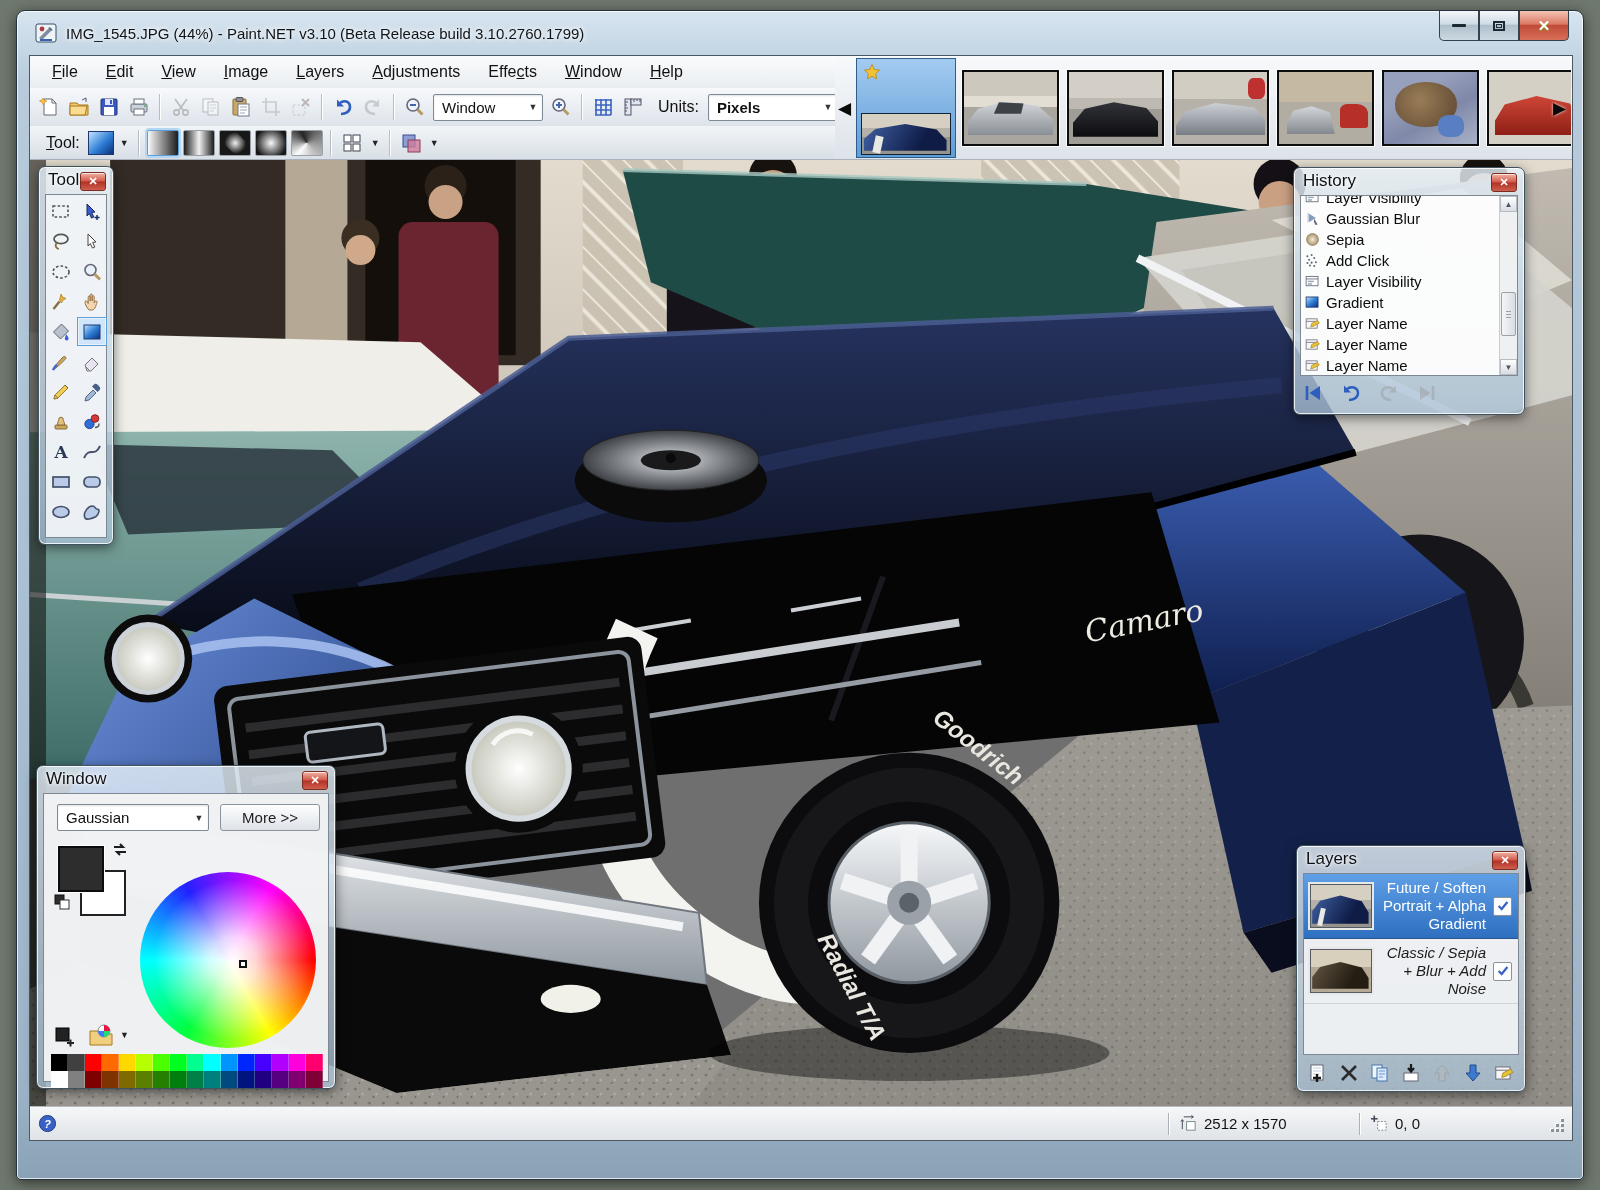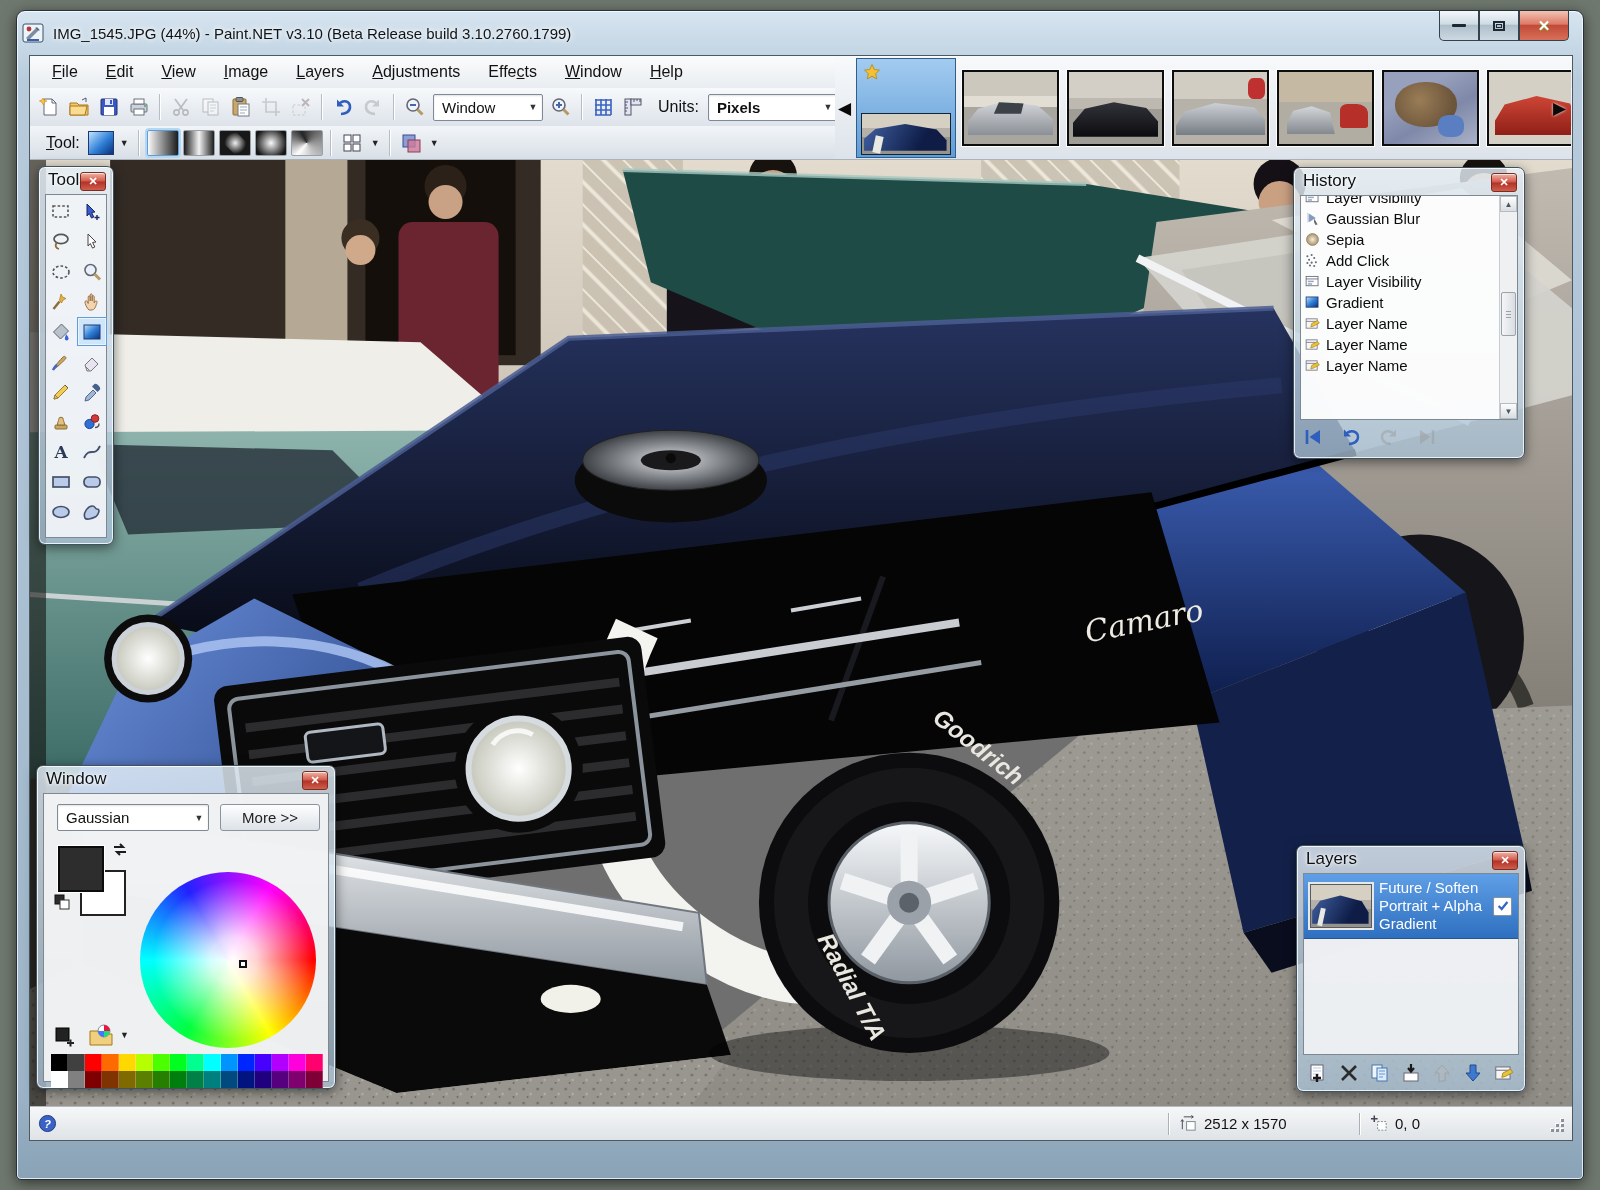--- a/index.html
+++ b/index.html
@@ -4,21 +4,21 @@
 <style>
   * { margin:0; padding:0; box-sizing:border-box; }
   html,body { width:1600px; height:1190px; overflow:hidden; }
   body { font-family:"Liberation Sans", sans-serif; background:#6f786e; position:relative; font-size:15px; }
 
   
   .window { position:absolute; left:16px; top:10px; width:1568px; height:1170px;
     border-radius:9px 9px 5px 5px;
     background:linear-gradient(180deg,#d7e5f0 0%,#b7cbdc 6%,#a9bfd2 50%,#9db4c8 92%,#8aa2b6 100%);
     border:1px solid #25323d; box-shadow:0 3px 14px rgba(0,0,0,.55), inset 0 0 0 1px rgba(255,255,255,.75); }
-  .titlebar { position:absolute; left:0; top:0; right:0; height:44px; display:flex; align-items:center; padding:0 4px; }
+  .titlebar { position:absolute; left:0; top:0; right:0; height:44px; display:flex; align-items:center; padding:0 17px; }
   .app-icon { width:24px; height:24px; margin-right:8px; }
   .title-text { color:#101418; text-shadow:0 0 8px #fff, 0 0 4px #fff; font-size:15px; }
   .caption-group { position:absolute; right:14px; top:0; display:flex; }
   .cap-btn { width:40px; height:30px; border:1px solid #35414c; border-top:none; display:flex; align-items:center; justify-content:center;
     background:linear-gradient(180deg,#f4f8fb 0%,#cfdbe4 45%,#aebfcc 50%,#cdd9e2 100%); color:#243; }
   .cap-btn:first-child { border-radius:0 0 0 5px; }
   .cap-btn.close { width:50px; border-radius:0 0 5px 0;
     background:linear-gradient(180deg,#f3c3b4 0%,#dd7a66 45%,#c14b38 50%,#d96f58 100%); color:#fff; }
   .glyph-min { width:14px; height:3px; background:#1d2830; border-radius:1px; }
   .glyph-restore { width:12px; height:10px; border:2px solid #1d2830; position:relative; background:transparent; }
@@ -117,21 +117,21 @@
   .panel-body { position:absolute; left:6px; right:6px; top:27px; bottom:6px; background:rgba(240,243,246,.94); border:1px solid #7d8893; }
 
   
   #tools-panel { left:38px; top:166px; width:76px; height:379px; }
   .tools-grid { display:grid; grid-template-columns:30px 30px; justify-content:center; gap:1px; padding-top:2px; }
   .tcell { width:30px; height:29px; display:flex; align-items:center; justify-content:center; border:1px solid transparent; }
   .tcell svg { width:22px; height:22px; }
   .tcell.sel { background:#cfe5fa; border:1px solid #5c9fd8; box-shadow:inset 0 0 0 1px #eaf4fd; }
 
   
-  #history-panel { left:1293px; top:167px; width:232px; height:292px; }
+  #history-panel { left:1293px; top:167px; width:232px; height:248px; }
   #history-panel .panel-body { bottom:38px; background:rgba(253,253,253,.96); overflow:hidden; }
   .hist-list { position:absolute; inset:0 18px 0 0; overflow:hidden; }
   .hist-row { height:21px; display:flex; align-items:center; gap:5px; padding-left:3px; white-space:nowrap; color:#0c0c0c; font-size:15px; }
   .hist-row:first-child { margin-top:-9px; }
   .hist-row svg { width:17px; height:17px; flex:0 0 auto; }
   .vscroll { position:absolute; top:0; right:0; bottom:0; width:18px; background:#eef0f2; border-left:1px solid #c9cdd1; }
   .vs-btn { height:16px; display:flex; align-items:center; justify-content:center; font-size:8px; color:#4a5560;
     background:linear-gradient(180deg,#fdfdfd,#d9dde2); border:1px solid #b7bcc2; }
   .vs-btn.down { position:absolute; bottom:0; left:0; right:0; }
   .vs-thumb { position:absolute; left:1px; right:1px; top:96px; height:44px; border:1px solid #9aa2aa; border-radius:2px;
@@ -157,21 +157,21 @@
       conic-gradient(from 90deg,#ff0000,#ffff00,#00ff40,#00ffff,#2222ff,#ff00ff,#ff0000); }
   .wheel-marker { position:absolute; left:56%; top:50%; width:8px; height:8px; background:#fff; border:2px solid #111; }
   .pal-add { position:absolute; left:10px; top:232px; width:22px; height:22px; }
   .pal-folder { position:absolute; left:44px; top:229px; width:26px; height:26px; }
   .pal-dd { position:absolute; left:76px; top:236px; font-size:9px; color:#222; }
   .palette { position:absolute; left:7px; top:260px; display:grid; grid-template-columns:repeat(16,17px); grid-auto-rows:17px; }
   .pal-cell { border-right:1px solid rgba(255,255,255,.25); }
 
   
   #layers-panel { left:1296px; top:845px; width:230px; height:247px; }
-  #layers-panel .panel-body { background:rgba(238,240,242,.96); }
+  #layers-panel .panel-body { background:rgba(238,240,242,.96);text-align:right; }
   .layer-row { display:flex; align-items:center; gap:7px; padding:5px 6px; border-bottom:1px solid #cfd3d7; }
   .layer-row.sel { background:linear-gradient(180deg,#5f9fe6,#2e6fc0); color:#fff; border-bottom:1px solid #28578e; }
   .layer-thumb { flex:0 0 auto; width:62px; height:44px; border:1px solid #565c63; outline:2px solid #e8e8e8; position:relative; overflow:hidden; background:#fff; }
   .layer-label { flex:1; font-size:15px; line-height:18px; }
   .layer-label.it { font-style:italic; color:#1c1c1c; }
   .layer-row.sel .layer-label { color:#fff; }
   .layer-check { flex:0 0 auto; width:19px; height:19px; background:#fdfdfd; border:1px solid #8a929a; border-radius:2px;
     display:flex; align-items:center; justify-content:center; }
   .layer-check svg { width:14px; height:14px; }
   .layers-toolbar { position:absolute; left:4px; right:4px; bottom:3px; height:28px; display:flex; align-items:center; gap:9px; padding-left:6px; }
@@ -1035,20 +1035,31 @@
           <div class="layer-thumb">
             <div class="mini k-blue"></div>
           </div>
           <div class="layer-label">Future / Soften Portrait + Alpha Gradient</div>
           <div class="layer-check">
             <svg viewBox="0 0 16 16">
               <path d="M3 8l3.5 3.5L13 3.5" stroke="#3a62c4" stroke-width="2.6" fill="none"></path>
             </svg>
           </div>
         </div>
+        <div class="layer-row">
+          <div class="layer-thumb">
+            <div class="mini k-sepia"></div>
+          </div>
+          <div class="layer-label it">Classic / Sepia + Blur + Add Noise</div>
+          <div class="layer-check">
+            <svg viewBox="0 0 16 16">
+              <path d="M3 8l3.5 3.5L13 3.5" stroke="#3a62c4" stroke-width="2.6" fill="none"></path>
+            </svg>
+          </div>
+        </div>
       </div>
   </div>
   <div class="layers-toolbar" id="layers-toolbar">
       <span class="lbtn"><svg viewBox="0 0 22 22">
           <rect x="4" y="3" width="12" height="15" fill="#fff" stroke="#667"></rect>
           <path d="M6 6h8M6 9h8M6 12h6" stroke="#bcd"></path>
           <path d="M10 12v8M6 16h8" stroke="#1a1a1a" stroke-width="2.4"></path>
         </svg></span>
       <span class="lbtn"><svg viewBox="0 0 22 22">
           <path d="M4 4l14 14M18 4L4 18" stroke="#2b2b2b" stroke-width="2.6"></path>

